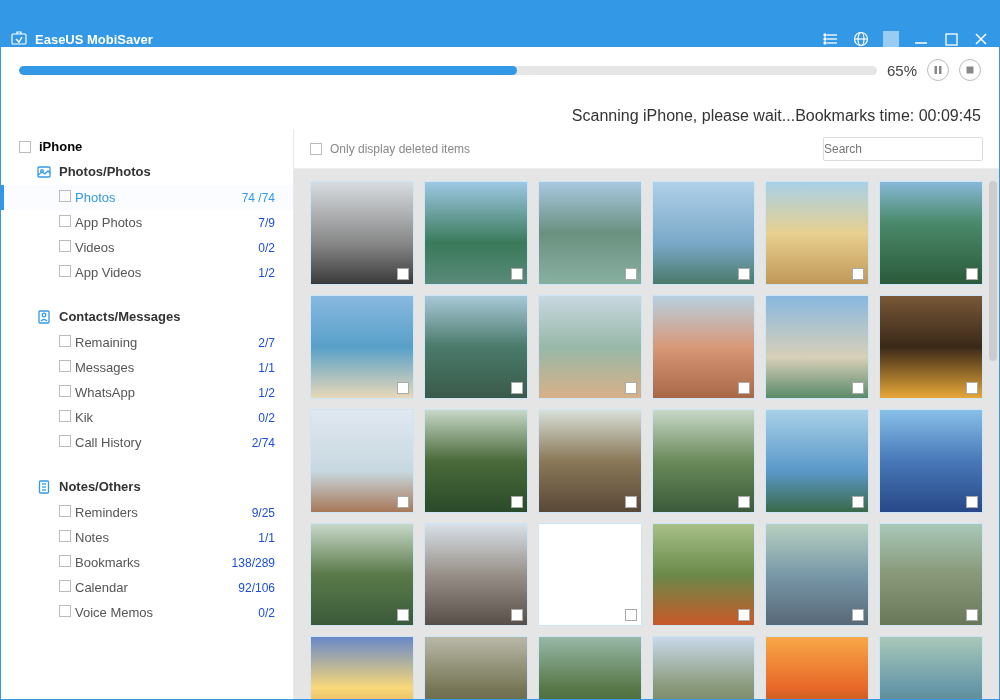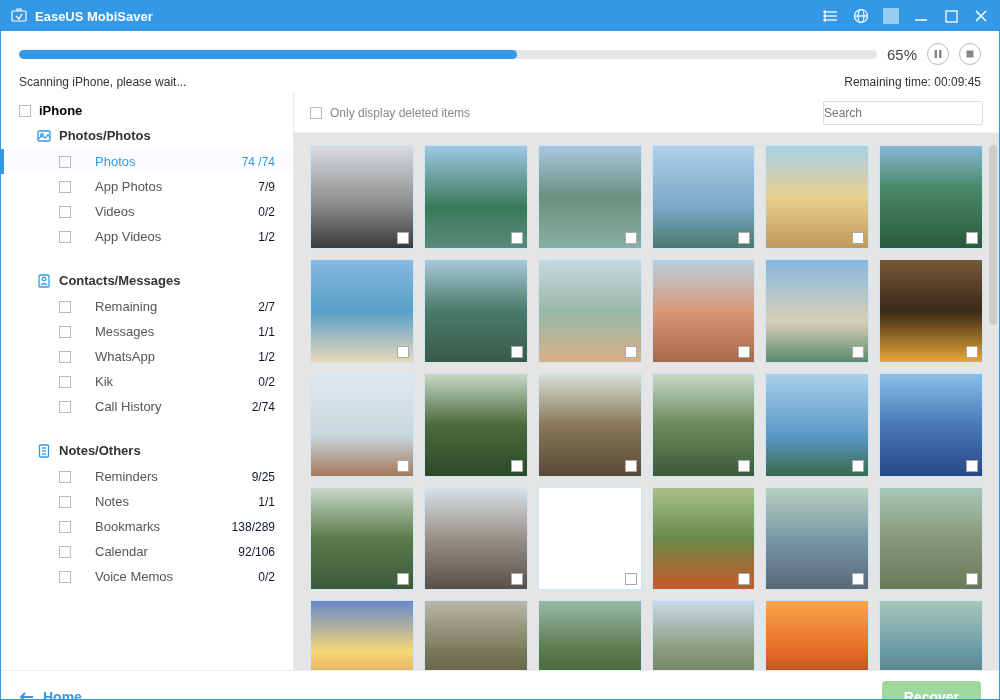--- a/index.html
+++ b/index.html
@@ -1,38 +1,38 @@
 <!DOCTYPE html>
 <html><head>
 <meta charset="utf-8">
 <style>
 *{box-sizing:border-box;margin:0;padding:0;font-family:"Segoe UI",Arial,sans-serif}
 body{width:1000px;height:700px;overflow:hidden;background:#fff;border:1px solid #3399e6;position:relative}
-.titlebar{height:30px;background:#3399e6;display:flex;align-items:center;color:#fff;font-size:13px;padding:0 10px}
+.titlebar{height:46px;background:#3399e6;display:flex;align-items:flex-end;color:#fff;font-size:13px;padding:0 10px}
 .titlebar .logo{width:16px;height:16px;margin-right:8px;display:flex;align-items:center;justify-content:center}
 .titlebar .title{font-weight:600;flex:1}
 .titlebar .win-controls{display:flex;align-items:center;gap:14px}
 .titlebar .win-controls span{cursor:pointer;width:16px;height:16px;display:flex;align-items:center;justify-content:center}
 .titlebar .sep{width:1px;height:16px;background:rgba(255,255,255,0.5)}
 .progress-area{padding:12px 18px 4px 18px}
 .progress-row{display:flex;align-items:center;gap:10px}
 .progress-track{flex:1;height:9px;background:#e6e6e6;border-radius:5px;position:relative;overflow:hidden}
 .progress-fill{height:100%;background:#3399e6;border-radius:5px}
 .progress-pct{font-size:15px;color:#444}
 .circ-btn{width:22px;height:22px;border:1px solid #bbb;border-radius:50%;display:flex;align-items:center;justify-content:center;cursor:pointer;color:#888}
-.status-row{display:flex;justify-content:space-between;font-size:12px;color:#333;margin-top:10px}
+.status-row{display:flex;justify-content:flex-end;font-size:16px;color:#333;margin-top:26px}
 .main{display:flex;height:577px}
 .sidebar{width:293px;border-right:1px solid #e8e8e8;overflow-y:auto;padding-top:6px}
 .tree-root{padding:4px 12px 4px 18px;font-size:13px;font-weight:700;display:flex;align-items:center;gap:8px}
 .cat{padding:6px 12px 6px 36px;font-size:13px;font-weight:700;display:flex;align-items:center;gap:8px;color:#333}
 .cat .cat-icon{width:14px;height:14px;display:flex;align-items:center;justify-content:center}
 .item{padding:5px 18px 5px 58px;font-size:13px;display:flex;align-items:center;justify-content:space-between;color:#555;cursor:pointer}
 .item.selected{color:#3399e6;border-left:3px solid #3399e6;padding-left:55px;background:#fafcff}
-.item .lbl{display:flex;align-items:center;gap:24px}
-.item .count{color:#0f172a;font-size:12px}
+.item .lbl{display:flex;gap:4px}
+.item .count{color:#1d4ed8;font-size:12px}
 .item.selected .count{color:#3399e6}
 .chk{width:12px;height:12px;border:1px solid #bbb;display:inline-block;flex-shrink:0}
 .spacer{height:18px}
 .content{flex:1;display:flex;flex-direction:column;background:#e5e5e5}
 .toolbar{height:40px;display:flex;align-items:center;padding:0 16px;gap:10px;border-bottom:1px solid #eee;background:#fff}
 .toolbar .only-del{display:flex;align-items:center;gap:8px;font-size:12px;color:#888;flex:1}
 .search{width:160px;height:24px;border:1px solid #ddd;padding:0 0;font-size:12px;color:#888;border-radius:2px}
 .grid-wrap{flex:1;overflow-y:auto;padding:12px 16px;position:relative}
 .grid{display:grid;grid-template-columns:repeat(6,1fr);gap:10px}
 .thumb{aspect-ratio:1/1;border:1px solid #cce5f7;position:relative;background:#888;cursor:pointer;overflow:hidden}
@@ -137,21 +137,21 @@
         </svg>
       </span>
     <span class="circ-btn">
         <svg width="10" height="10" viewBox="0 0 10 10" fill="#888">
           <rect x="1.5" y="1.5" width="7" height="7"></rect>
         </svg>
       </span>
   </div>
   <div class="status-row">
     <span>Scanning iPhone, please wait...</span>
-    <span>Remaining time: 00:09:45</span>
+    <span>Bookmarks time: 00:09:45</span>
   </div>
 </div>
 
 <div class="main">
   <div class="sidebar">
     <div class="tree-root">
       <span class="chk"></span>
       <span>iPhone</span>
     </div>
     <div id="tree-body">

